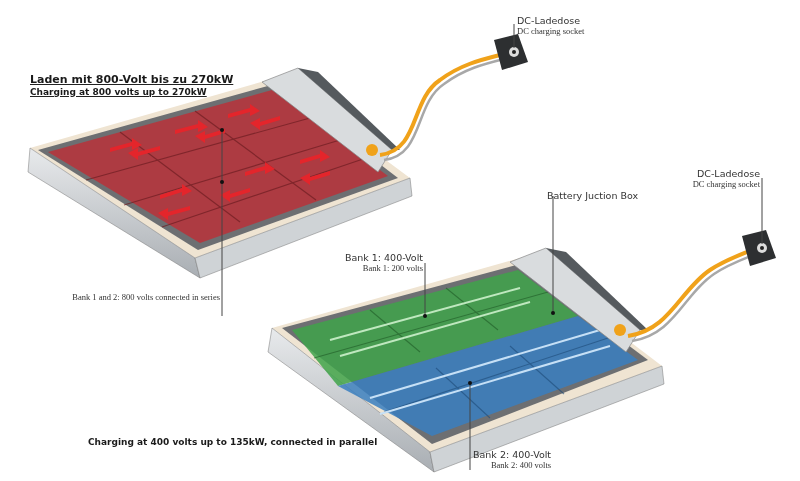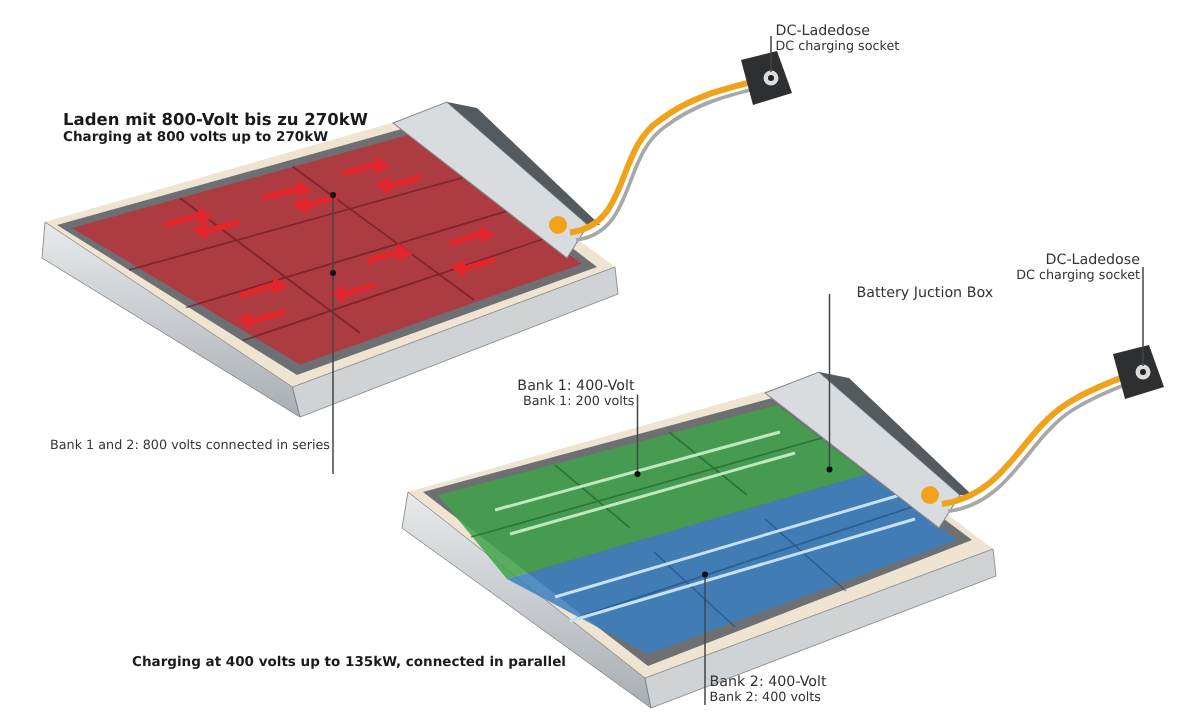--- a/index.html
+++ b/index.html
@@ -1,21 +1,21 @@
 <!DOCTYPE html>
 <html><head>
 <meta charset="utf-8">
 <style>
   html, body { margin:0; padding:0; background:#ffffff; }
   body { width:800px; height:481px; position:relative; overflow:hidden; font-family:"DejaVu Sans", sans-serif; color:#222; }
   .label { position:absolute; white-space:nowrap; line-height:1.15; }
   .title { font-weight:bold; font-size:11px; color:#1a1a1a; }
   .subtitle { font-weight:bold; font-size:9px; color:#1a1a1a; }
   .cap-de { font-size:9.5px; color:#333; }
-  .cap-en { font-size:8.5px; color:#333; }
+  .cap-en { font-size:8.5px; color:#333;font-family:Liberation Serif, serif; }
   .right { text-align:right; }
   svg.art { position:absolute; left:0; top:0; }
   .leader { stroke:#444; stroke-width:1; fill:none; }
   .dot { fill:#111; }
 </style>
 </head>
 <body>
 
 <svg class="art" width="800" height="481" viewBox="0 0 800 481">
   <defs>
@@ -128,48 +128,48 @@
     <circle class="dot" cx="553" cy="313" r="2"></circle>
 
     <line class="leader" x1="425" y1="263" x2="425" y2="316"></line>
     <circle class="dot" cx="425" cy="316" r="2"></circle>
 
     <line class="leader" x1="470" y1="383" x2="470" y2="470"></line>
     <circle class="dot" cx="470" cy="383" r="2"></circle>
   </g>
 </svg>
 
-<div class="label" style="left:42px; top:74px;">
+<div class="label" style="left:30px; top:74px;text-decoration:underline;">
   <div class="title">Laden mit 800-Volt bis zu 270kW</div>
   <div class="subtitle">Charging at 800 volts up to 270kW</div>
 </div>
 
 <div class="label" style="left:517px; top:16px;">
   <div class="cap-de">DC-Ladedose</div>
   <div class="cap-en">DC charging socket</div>
 </div>
 
 <div class="label right" style="right:580px; top:293px;">
   <div class="cap-en">Bank 1 and 2: 800 volts connected in series</div>
 </div>
 
 <div class="label right" style="right:40px; top:169px;">
   <div class="cap-de">DC-Ladedose</div>
   <div class="cap-en">DC charging socket</div>
 </div>
 
-<div class="label" style="left:571px; top:191px;">
+<div class="label" style="left:547px; top:191px;">
   <div class="cap-de">Battery Juction Box</div>
 </div>
 
 <div class="label right" style="right:377px; top:253px;">
   <div class="cap-de">Bank 1: 400-Volt</div>
   <div class="cap-en">Bank 1: 200 volts</div>
 </div>
 
-<div class="label" style="left:473px; top:450px;">
+<div class="label" style="left:473px; top:450px;text-align:right;">
   <div class="cap-de">Bank 2: 400-Volt</div>
   <div class="cap-en">Bank 2: 400 volts</div>
 </div>
 
 <div class="label" style="left:88px; top:437px;">
   <div class="subtitle">Charging at 400 volts up to 135kW, connected in parallel</div>
 </div>
 
 </body></html>

